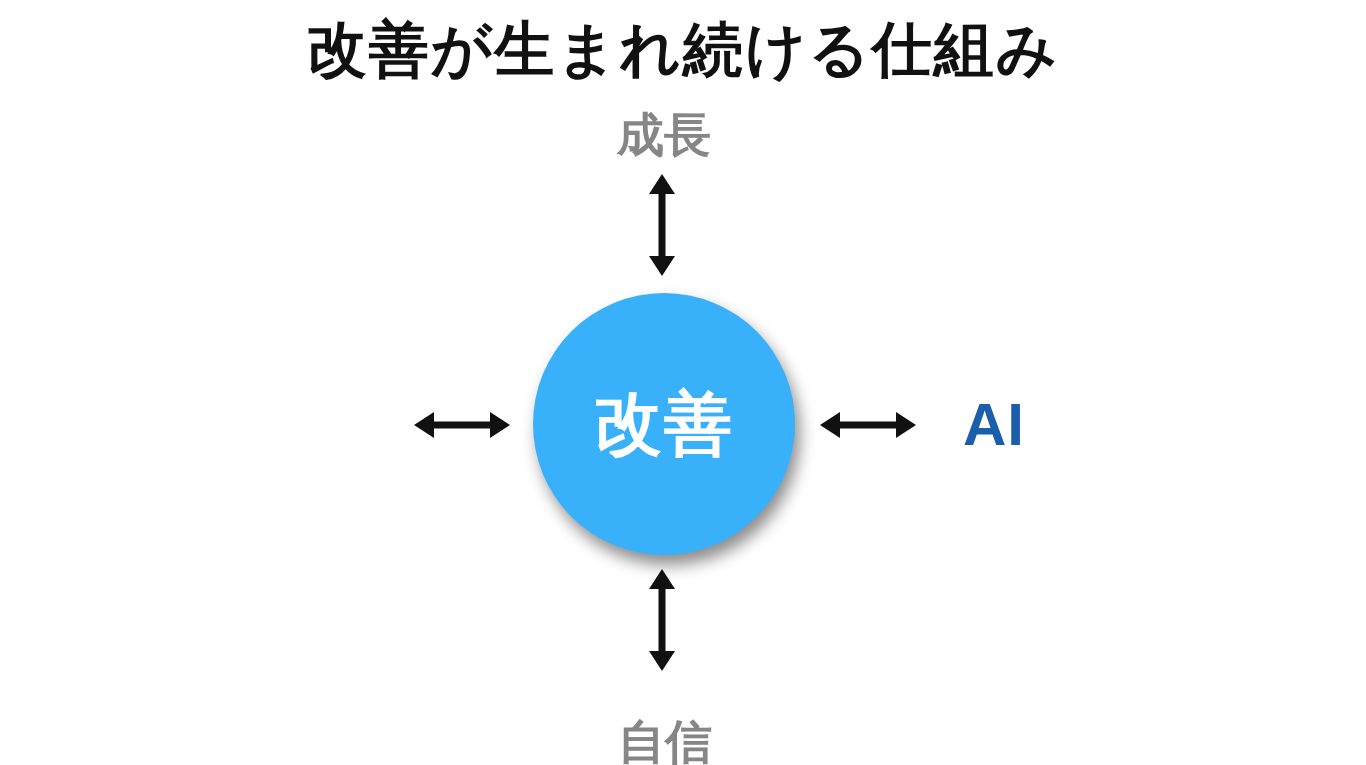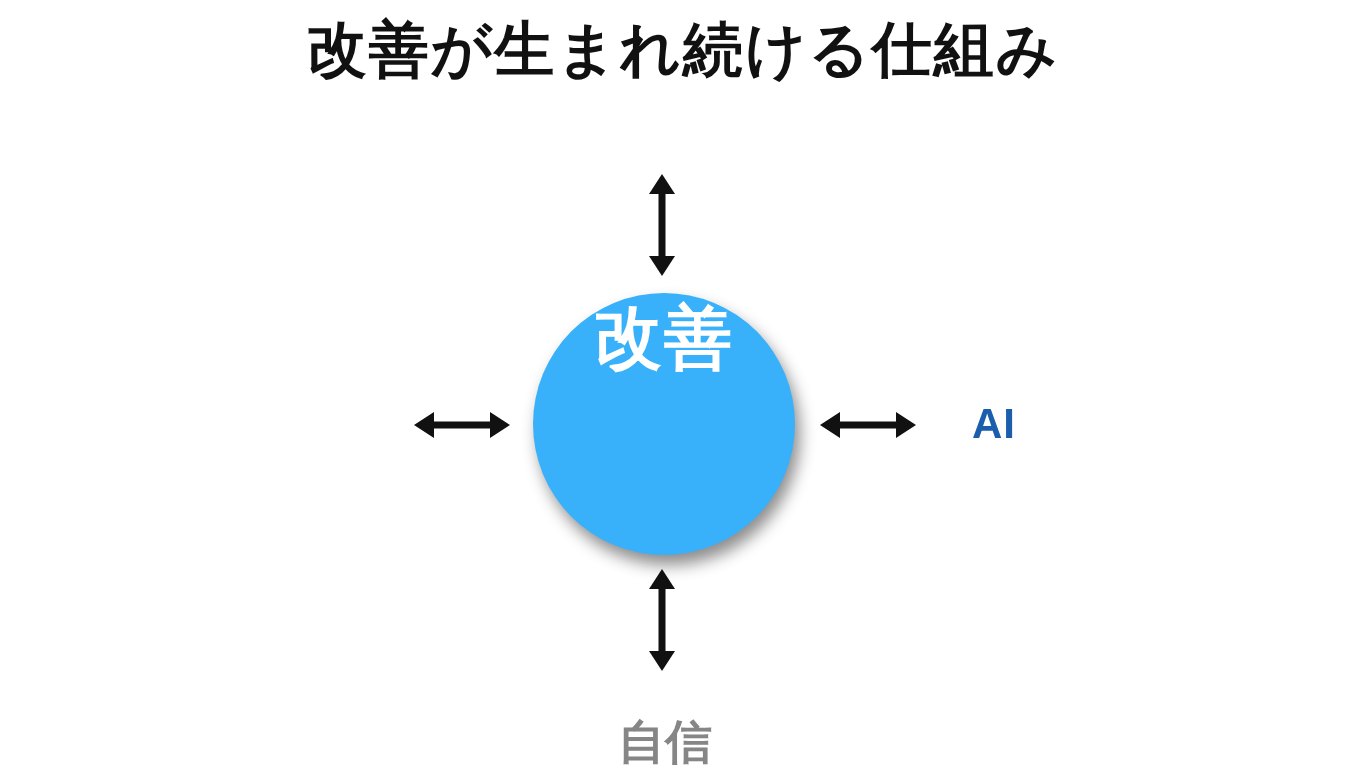--- a/index.html
+++ b/index.html
@@ -42,33 +42,34 @@
     font-weight: 900;
     color: var(--node-label-gray);
     white-space: nowrap;
   }
   .node-label.top    { left: 664px; top: 135px; }
   .node-label.left   { left: 333px; top: 427px; }
   .node-label.bottom { left: 665px; top: 712px; margin-top: 30px; }
   .node-label.right  {
     left: 994px; top: 424px;
     color: var(--ai-label-blue);
-    font-size: 42px;
+    font-size: 60px;
     letter-spacing: 1px;
   }
   .center-circle {
     position: absolute;
     left: 533px;
     top: 293px;
     width: 262px;
     height: 262px;
     border-radius: 50%;
     background: var(--center-circle-fill);
     box-shadow: 5px 10px 16px rgba(0,0,0,0.45);
     display: flex;
+    align-items: center;
     justify-content: center;
   }
   .center-circle .center-label {
     font-size: 68px;
     font-weight: 900;
     color: var(--center-text);
     letter-spacing: 2px;
   }
   .arrow {
     position: absolute;
@@ -81,20 +82,21 @@
   .arrow.v-top    { left: 644px; top: 172px; width: 36px; height: 106px; }
   .arrow.v-bottom { left: 644px; top: 567px; width: 36px; height: 106px; }
 </style>
 </head>
 <body>
 
 <div class="slide">
 
   <h1 class="slide-title">改善が生まれ続ける仕組み</h1>
 
+  <div class="node-label top">成長</div>
 
 
   <div class="node-label right">AI</div>
 
   <div class="node-label bottom">自信</div>
 
   <div class="center-circle">
     <span class="center-label">改善</span>
   </div>
 

